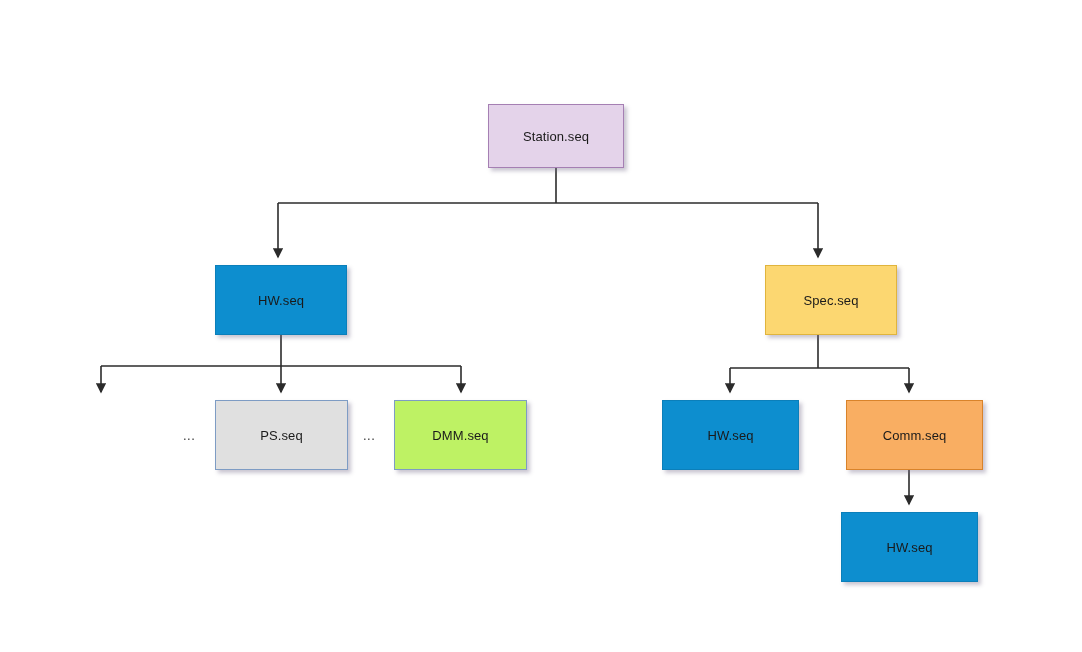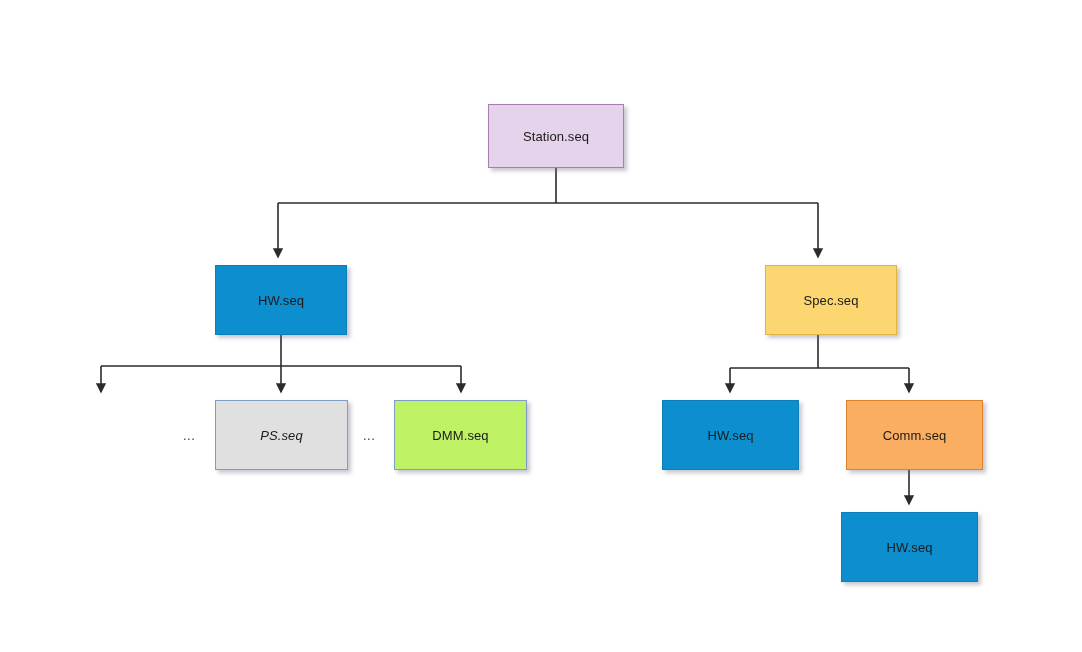--- a/index.html
+++ b/index.html
@@ -97,21 +97,21 @@
 
   <div class="node" style="left:215px; top:265px; width:132px; height:70px; background:#0d8ecf; border-color:#0b7fba;">
     <span class="node-label">HW.seq</span>
   </div>
 
   <div class="node" style="left:752px; top:265px; width:132px; height:70px; background:#fcd771; border-color:#e0b43d;margin-left:13px;">
     <span class="node-label">Spec.seq</span>
   </div>
 
 
-  <div class="node" style="left:215px; top:400px; width:133px; height:70px; background:#e0e0e0; border-color:#7e9cc4;font-style:italic;">
+  <div class="node" style="left:215px; top:400px; width:133px; height:70px; background:#e0e0e0; border-color:#7e9cc4;">
     <span class="node-label">PS.seq</span>
   </div>
 
   <div class="node" style="left:394px; top:400px; width:133px; height:70px; background:#bef264; border-color:#7e9cc4;">
     <span class="node-label">DMM.seq</span>
   </div>
 
   <div class="node" style="left:662px; top:400px; width:137px; height:70px; background:#0d8ecf; border-color:#0b7fba;">
     <span class="node-label">HW.seq</span>
   </div>

